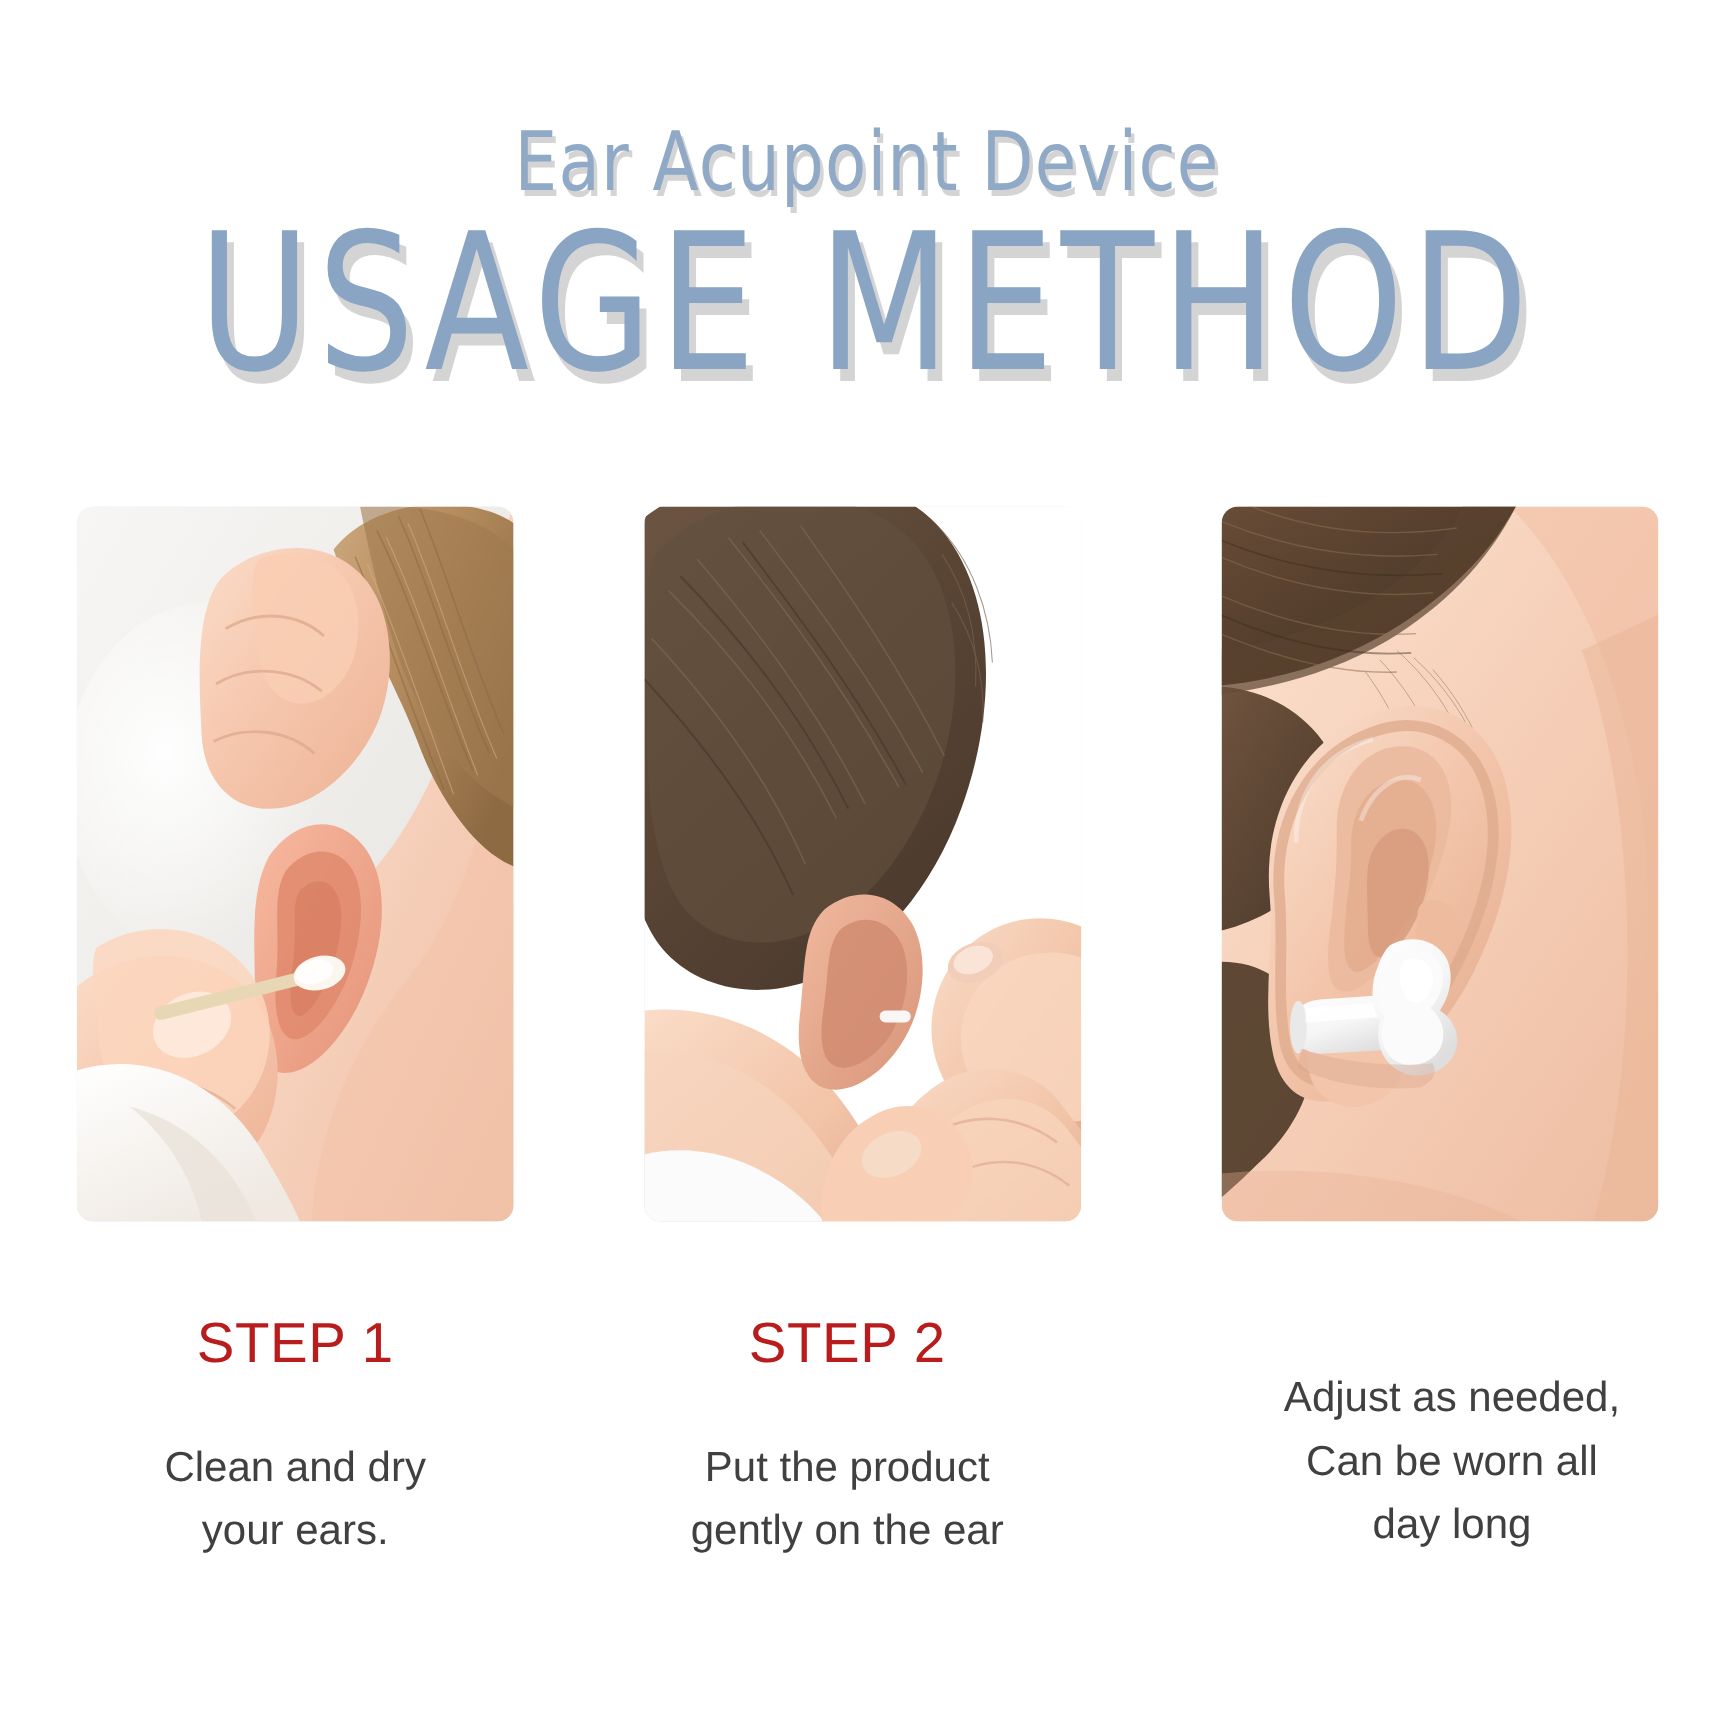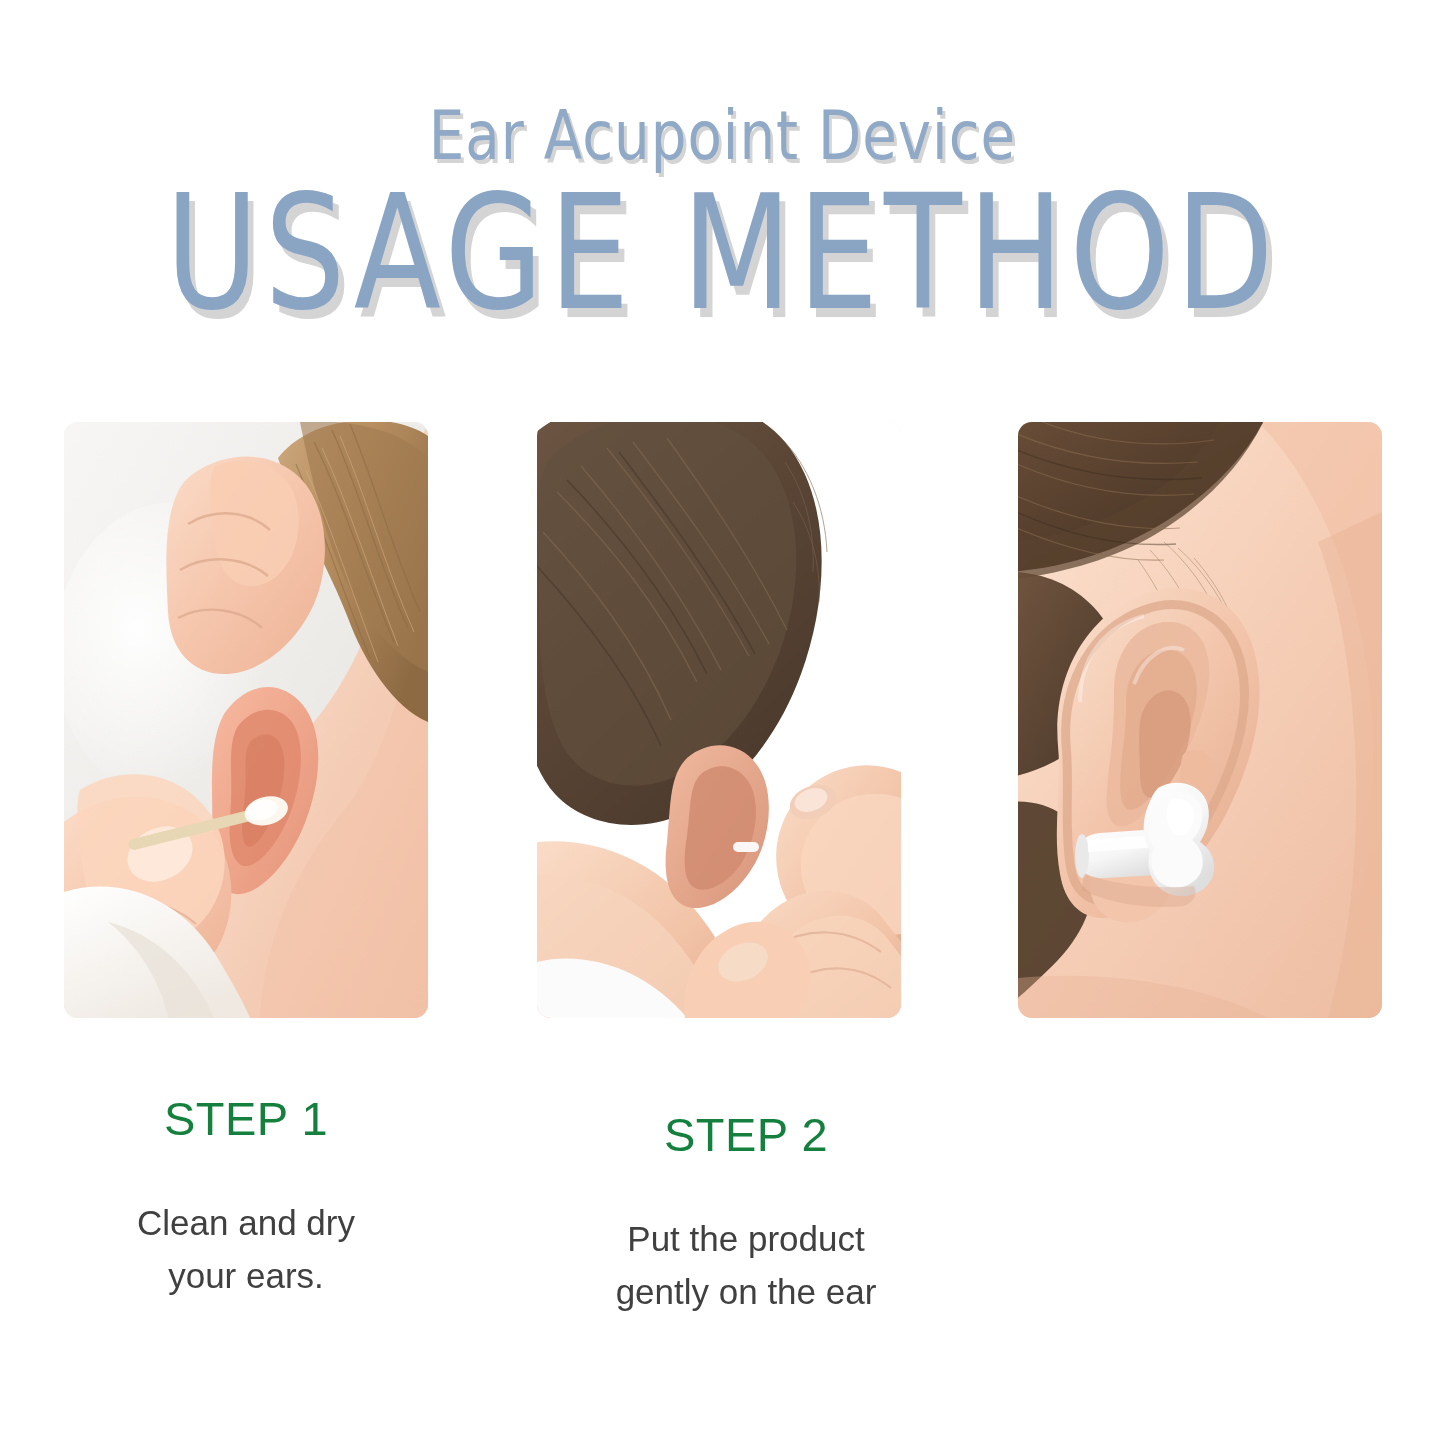--- a/index.html
+++ b/index.html
@@ -99,29 +99,29 @@
     width: 1445px;
     height: 330px;
   }
   .col {
     position: absolute;
     top: 0;
     width: 420px;
     text-align: center;
   }
   .col.c1 { left: 36px; }
-  .col.c2 { left: 536px; margin-top: 16px; }
+  .col.c2 { left: 496px; }
   .col.c3 { left: 1000px; }
 
   .step-title {
     font-family: "Liberation Sans", sans-serif;
     font-size: 47px;
     font-weight: 400;
     letter-spacing: 0.5px;
-    color: #15803d;
+    color: #b91c1c;
     line-height: 58px;
     white-space: nowrap;
   }
   .step-desc {
     margin-top: 48px;
     font-family: "Liberation Sans", sans-serif;
     font-size: 35px;
     font-weight: 400;
     color: #404040;
     line-height: 53px;
@@ -407,17 +407,20 @@
 your ears.</div>
     </div>
 
     <div class="col c2">
       <div class="step-title">STEP 2</div>
       <div class="step-desc">Put the product
 gently on the ear</div>
     </div>
 
     <div class="col c3">
+      <div class="step-desc">Adjust as needed,
+Can be worn all
+day long</div>
     </div>
 
   </div>
 
 </div>
 
 </body></html>

